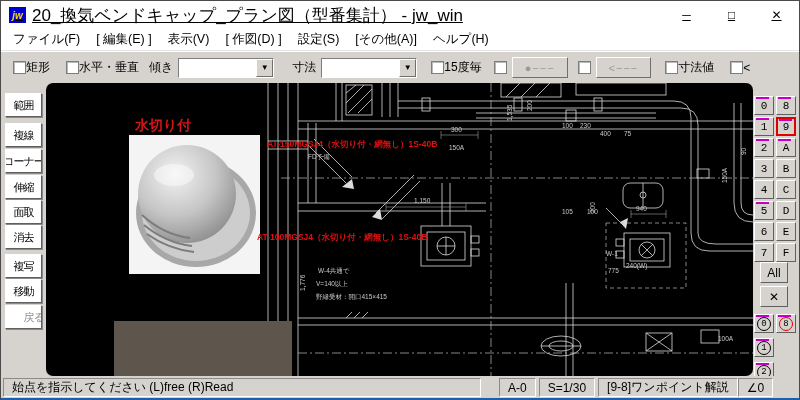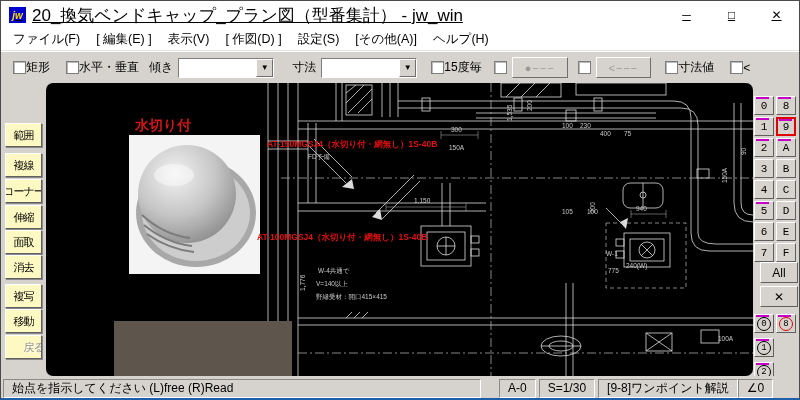--- a/index.html
+++ b/index.html
@@ -32,52 +32,52 @@
     border-color:#7d7d7d #fff #fff #7d7d7d; display:flex; margin-left:5px; }
   .combo .cfill { flex:1; }
   .combo .cbtn { width:17px; background:#d6d3ce; border:1px solid;
     border-color:#fff #6f6f6f #6f6f6f #fff; font-size:8px; display:flex;
     align-items:center; justify-content:center; color:#000; }
   .gbtn { height:21px; padding:0 12px; margin-left:5px; background:#d6d3ce;
     color:#9a9a9a; border:1px solid; border-color:#fff #6f6f6f #6f6f6f #fff;
     font-size:11px; letter-spacing:1px; display:flex; align-items:center; }
   
   .leftbar { position:absolute; left:0; top:82px; width:45px; height:293px; background:#d6d3ce; }
-  .tool-btn { position:absolute; left:4px; width:37px; height:24px; background:#fef9c3;
+  .tool-btn { position:absolute; left:4px; width:37px; height:24px; background:#ffffff;
     border:1px solid; border-color:#fff #5f5f5f #5f5f5f #fff; box-shadow:1px 1px 0 #8a8a8a;
     font-size:11px; display:flex; align-items:center; justify-content:center;
-    white-space:nowrap; overflow:hidden; letter-spacing:-1px;margin-top:30px; }
+    white-space:nowrap; overflow:hidden; letter-spacing:-1px; }
   .tool-btn.disabled { color:#8e8e8e; text-shadow:1px 1px 0 #ffffff;padding-left:20px; }
   .rightbar { position:absolute; right:0; top:82px; width:48px; height:293px;
     background:#d6d3ce; overflow:hidden; }
   .lay-btn { position:absolute; width:20px; height:19px; background:#d6d3ce;
     border:1px solid; border-color:#fff #5f5f5f #5f5f5f #fff; font-size:11px;
     font-family:"Liberation Mono","DejaVu Sans Mono",monospace;
     display:flex; align-items:center; justify-content:center; }
   .lay-btn.mark::after { content:""; position:absolute; top:0px; left:1px; width:13px;
     height:2px; background:#c400c4; }
   .lay-btn.sel { border:2px solid #e00000; }
-  .wide-btn { position:absolute; left:9px; width:38px; height:21px; background:#d6d3ce;
+  .wide-btn { position:absolute; left:9px; width:28px; height:21px; background:#d6d3ce;
     border:1px solid; border-color:#fff #5f5f5f #5f5f5f #fff; font-size:12px;
     display:flex; align-items:center; justify-content:center; }
   .grp-btn .circ { width:14px; height:14px; border:1px solid #000; border-radius:50%;
     font-size:9px; display:flex; align-items:center; justify-content:center; }
   .grp-btn.red .circ { border:1px solid #e00000; }
   
   .canvas { position:absolute; left:45px; top:82px; width:707px; height:293px; background:#000;border-radius:7px; }
   .dimtxt { fill:#c9c9c9; font-size:6.5px; font-family:"Liberation Sans",sans-serif; }
   .redtxt { fill:#e01010; font-size:8.5px; font-weight:bold; }
   .redtitle { fill:#d11717; font-size:14px; font-weight:bold; }
   .cadline { stroke:#dcdcdc; stroke-width:0.8; fill:none; }
   .cadthin { stroke:#9d9d9d; stroke-width:0.6; fill:none; }
   .caddash { stroke:#bdbdbd; stroke-width:0.7; fill:none; stroke-dasharray:9 3 2 3; }
   .caddash2 { stroke:#bdbdbd; stroke-width:0.7; fill:none; stroke-dasharray:4 3; }
   
   .statusbar { position:absolute; left:0; top:375px; width:717px; height:25px;
-    background:#d6d3ce; display:flex; align-items:center; font-size:12px; padding:2px 2px 3px 2px; }
+    background:#d6d3ce; display:flex; align-items:flex-start; font-size:12px; padding:2px 2px 3px 2px; }
   .sbox { height:19px; border:1px solid; border-color:#8a8a8a #ffffff #ffffff #8a8a8a;
     display:flex; align-items:center; padding:0 8px; white-space:nowrap; }
   .smsg { width:478px; flex:none; }
   .grip { margin-left:2px; width:11px; height:19px; align-self:flex-end;
     background:repeating-linear-gradient(135deg,#8a8a8a 0 1px,transparent 1px 4px); }
 </style>
 </head>
 <body>
 
 <div class="titlebar">

